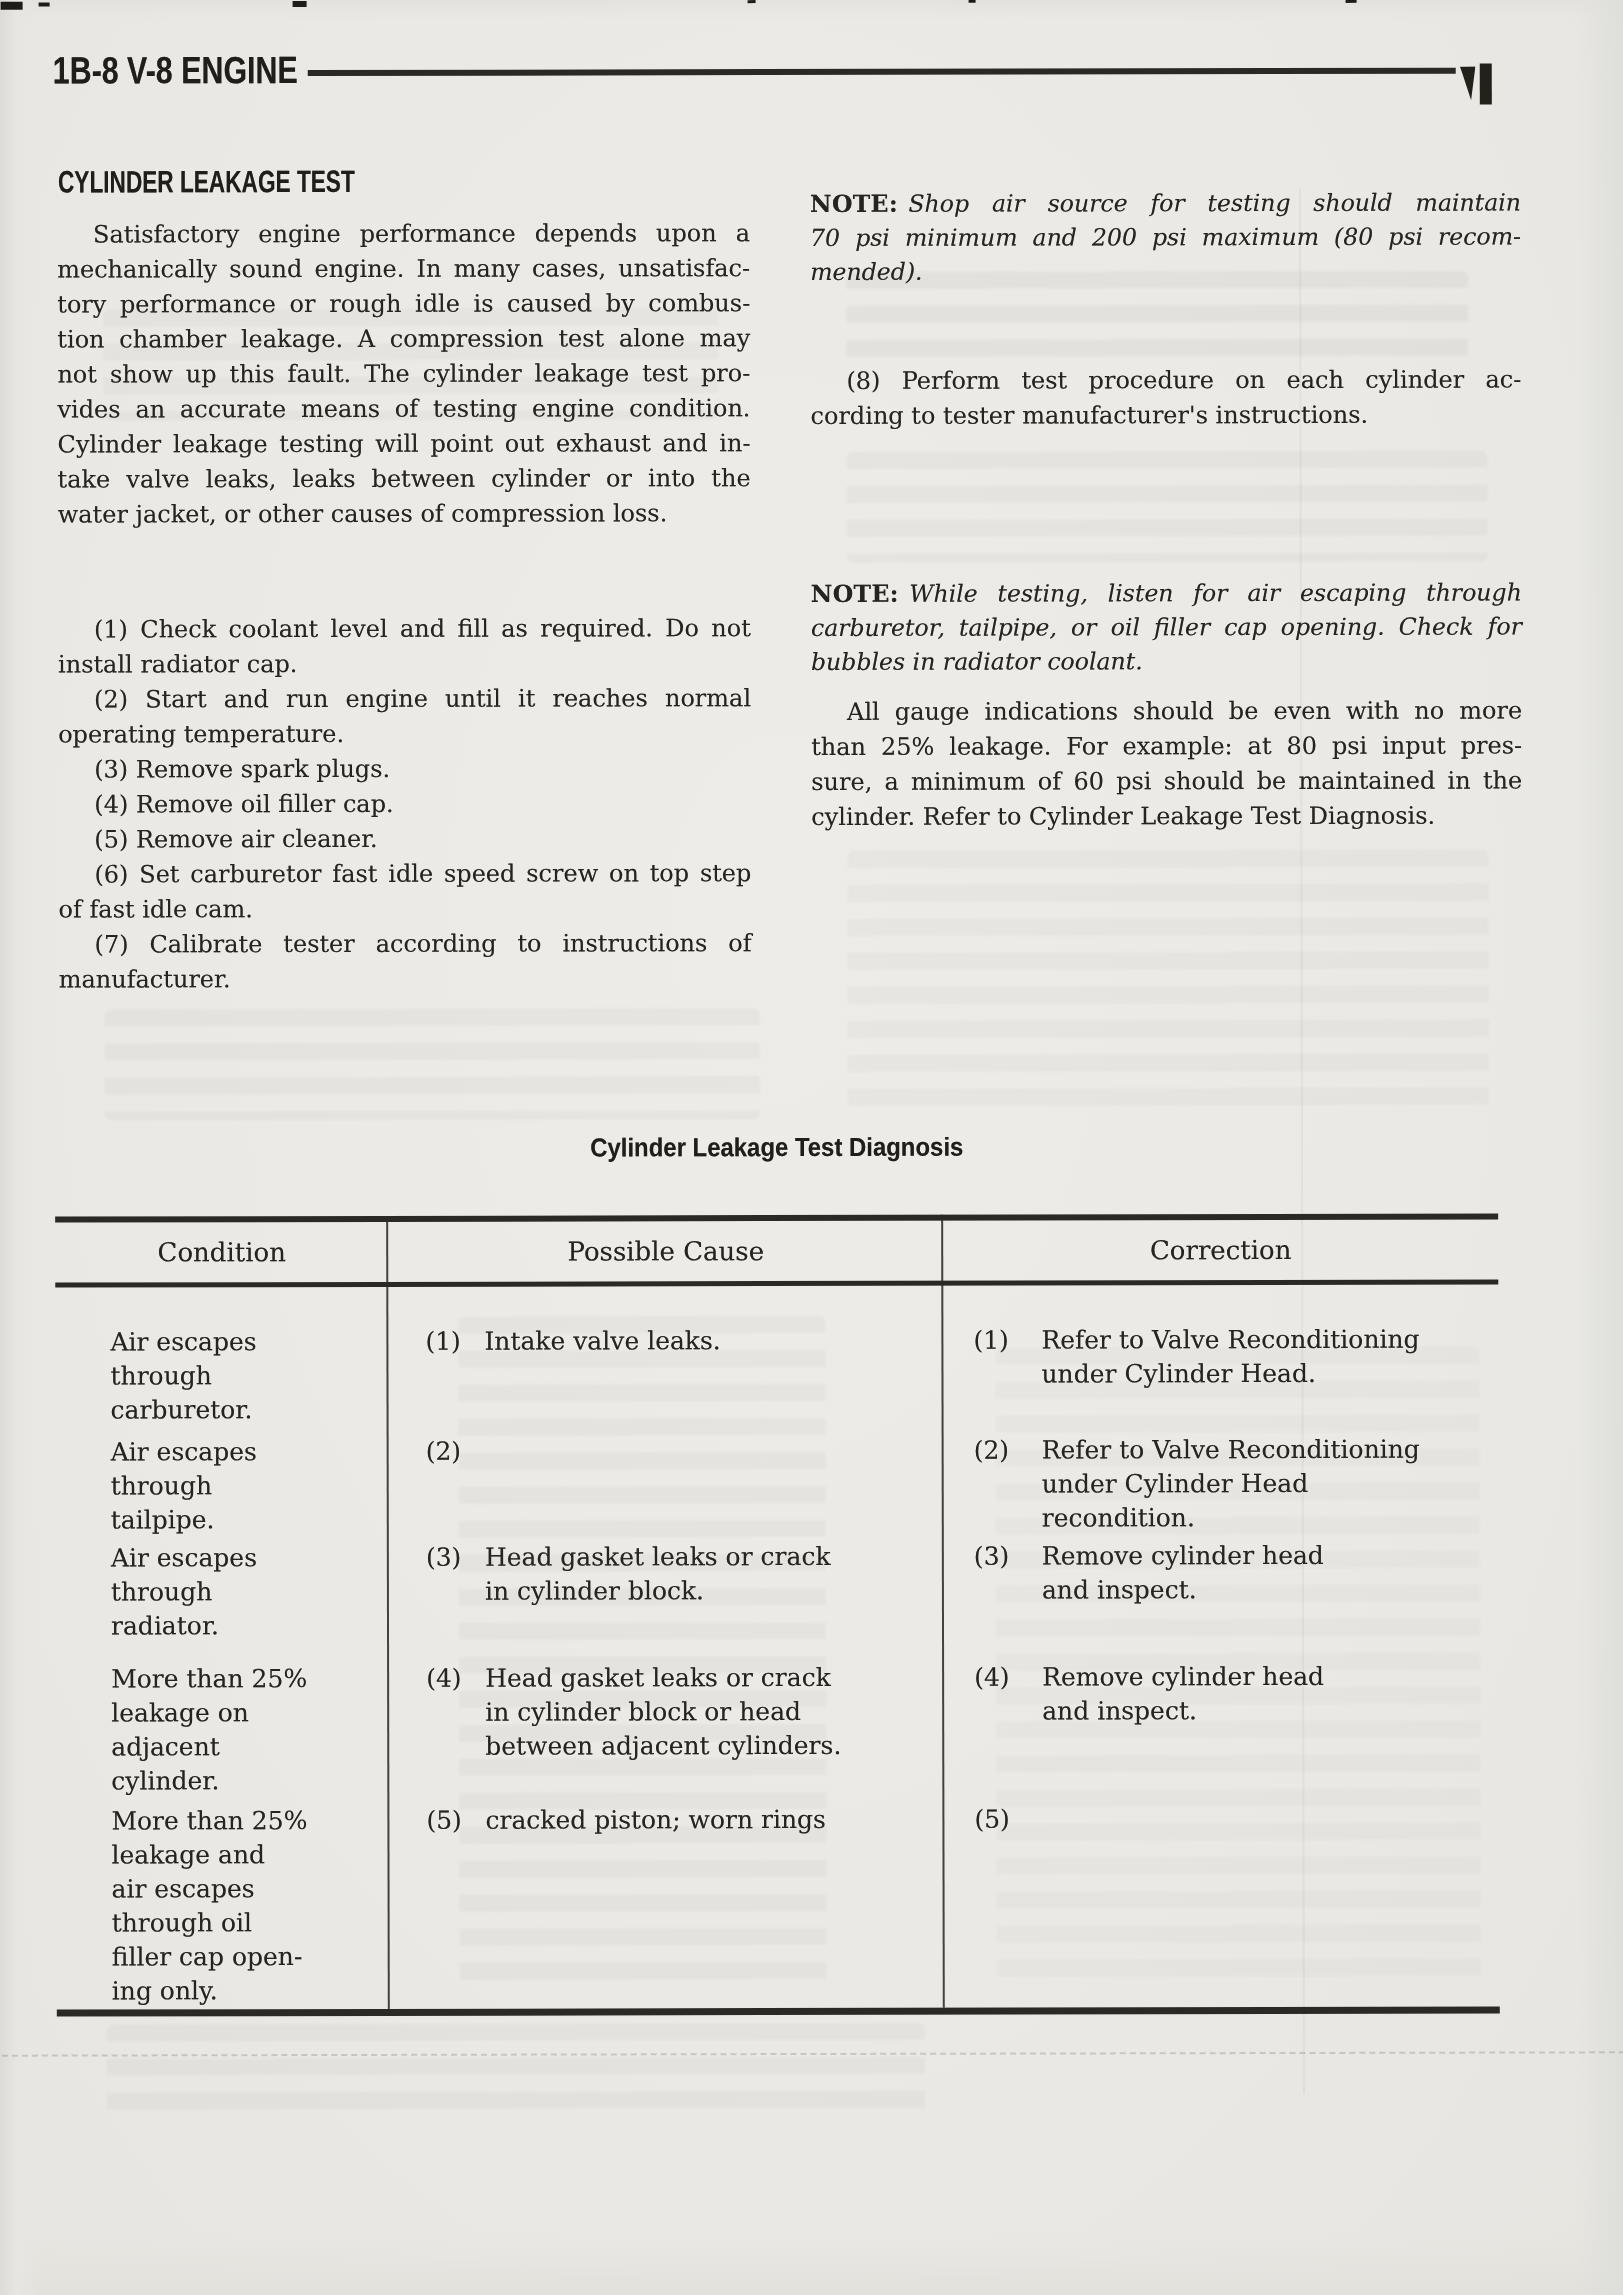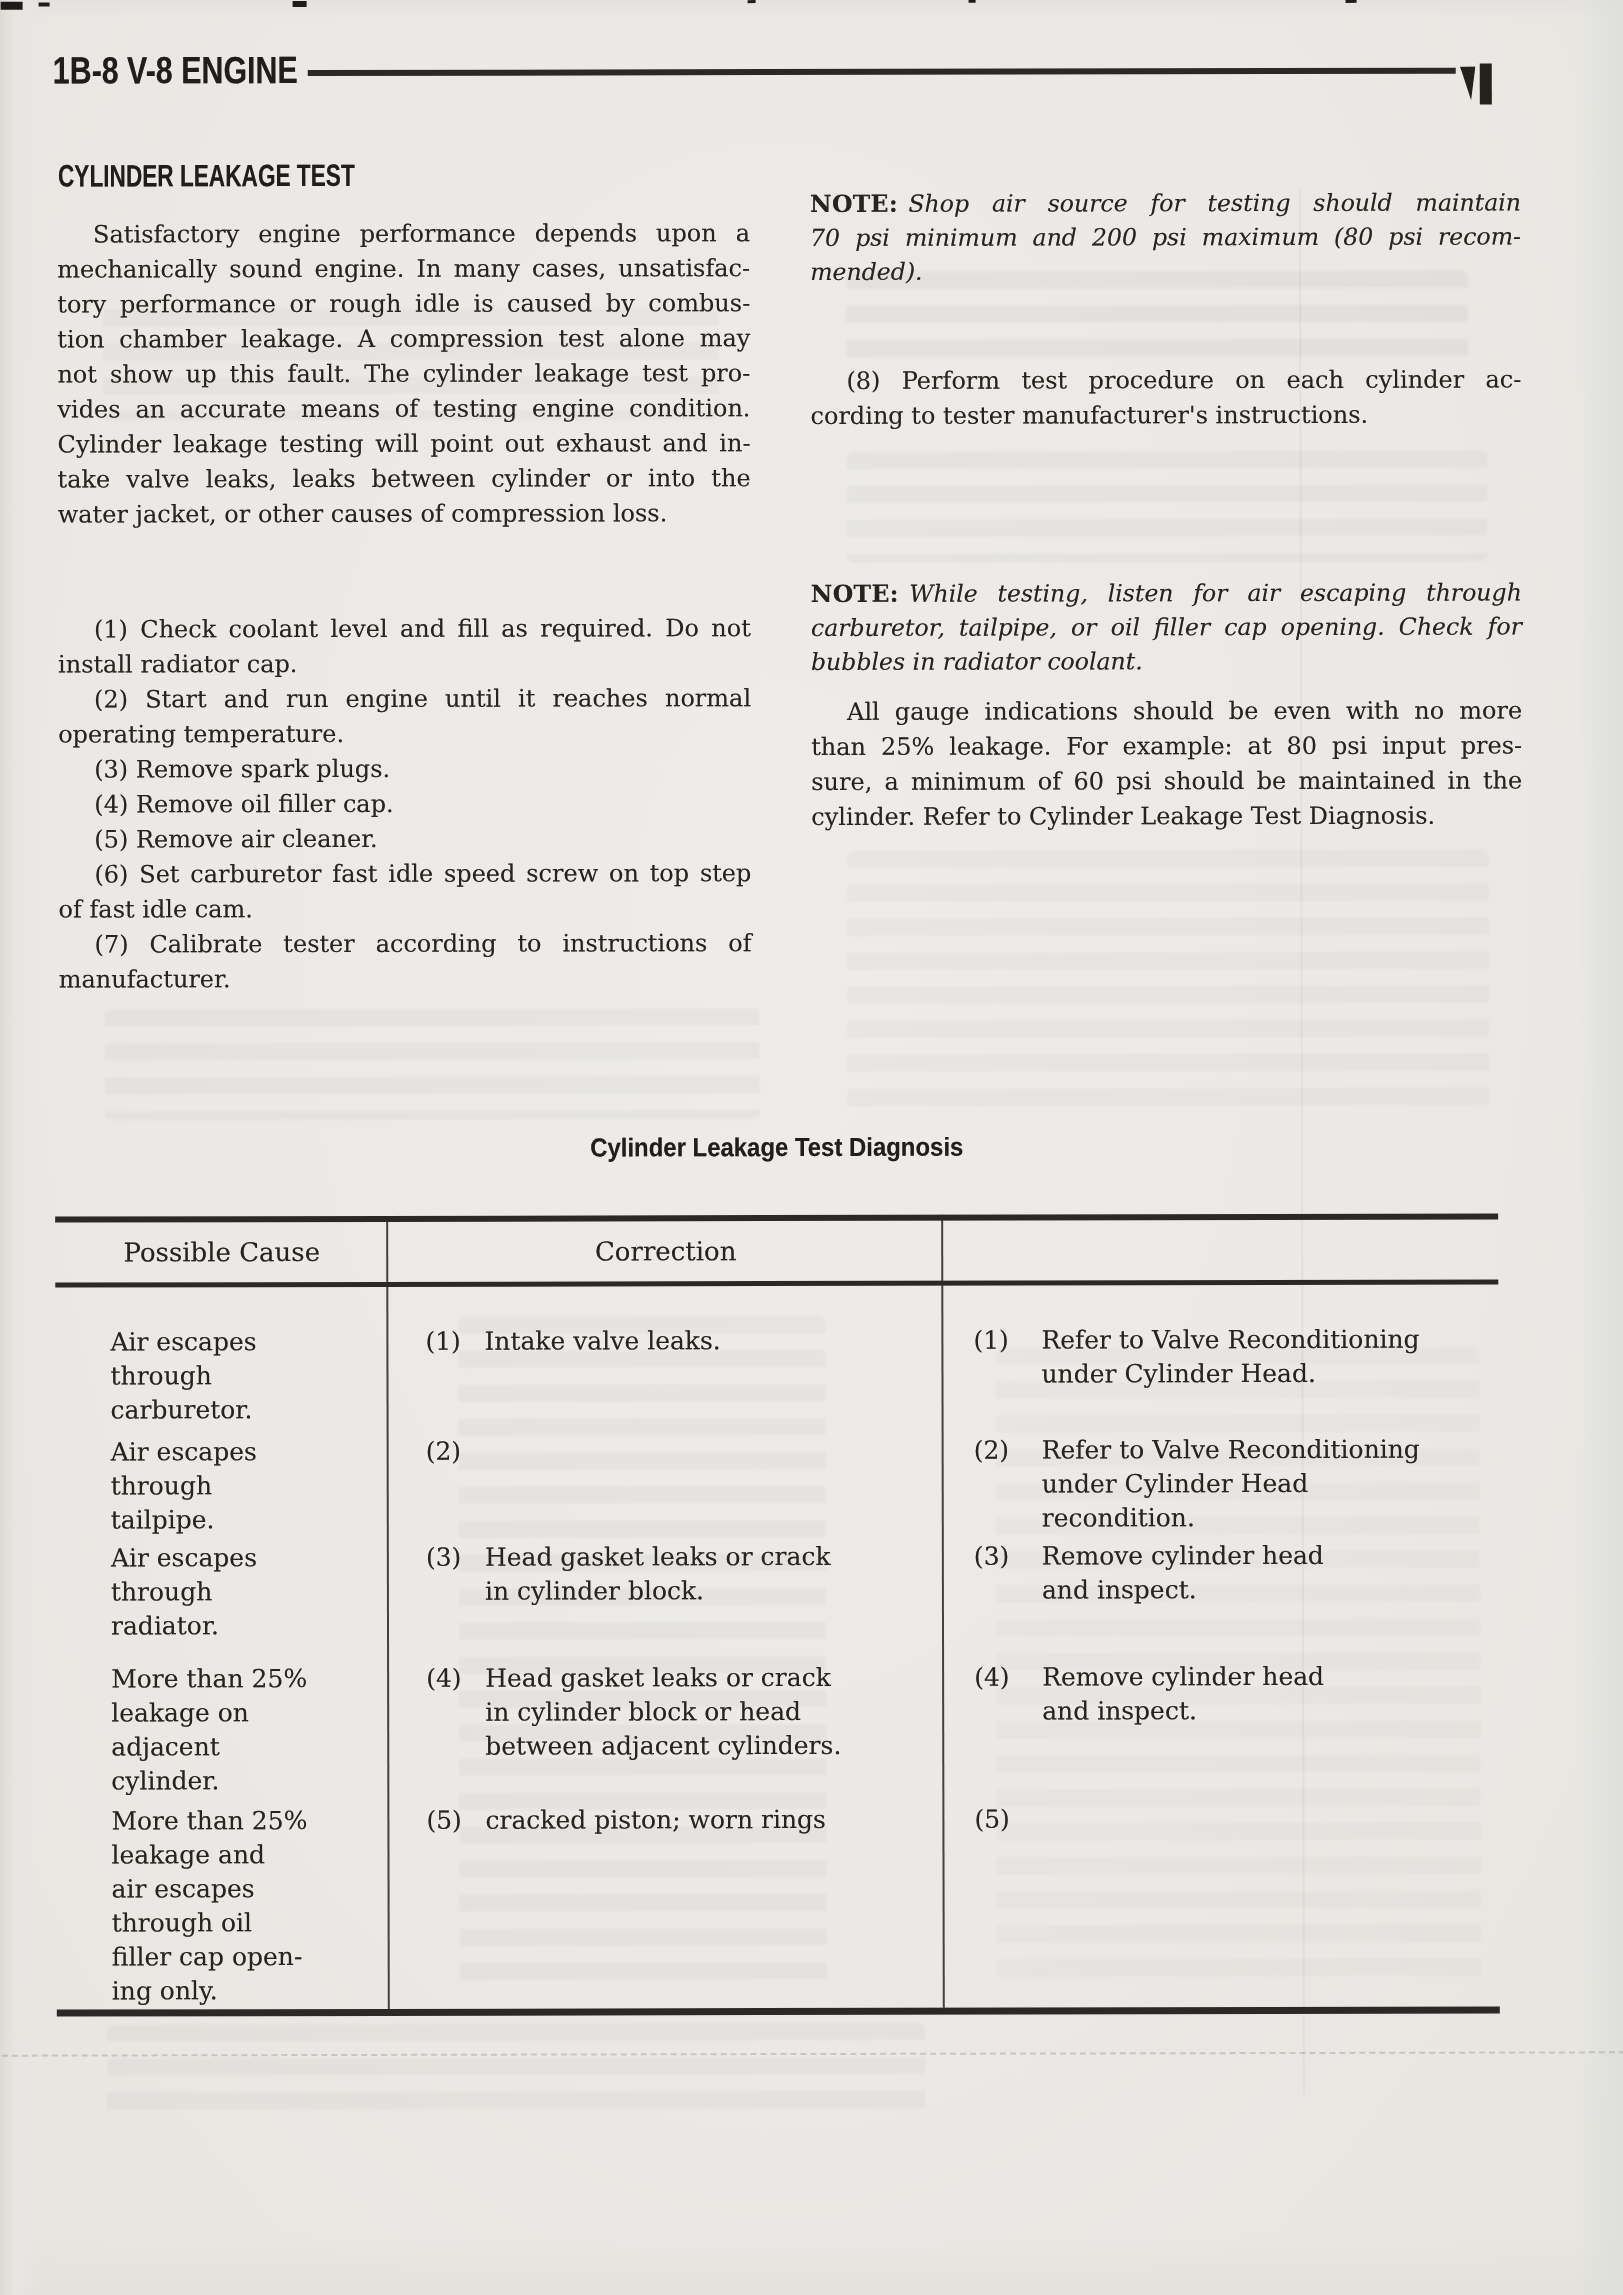--- a/index.html
+++ b/index.html
@@ -75,21 +75,21 @@
 
   <div class="abs" style="left:55px;top:48px">
     <span class="h-sans squeeze" style="font-size:38px;transform:scaleX(.80)">1B-8 V-8 ENGINE</span>
   </div>
   <div class="abs rule" style="left:310px;top:69px;width:1148px"></div>
   <div class="abs" style="left:1462px;top:65px;width:37px;height:42px">
     <div class="thumb-tri abs" style="left:0;top:2.6px"></div>
     <div class="thumb-bar abs" style="left:19.6px;top:0"></div>
   </div>
 
-  <div class="abs" style="left:60px;top:157px">
+  <div class="abs" style="left:60px;top:163px">
     <span class="h-sans squeeze" style="font-size:31px;transform:scaleX(.73)">CYLINDER LEAKAGE TEST</span>
   </div>
 
   <div class="abs leftcol ink para indent" style="left:59px;top:216px">
       <div class="line j">Satisfactory engine performance depends upon a</div>
       <div class="line j">mechanically sound engine. In many cases, unsatisfac-</div>
       <div class="line j">tory performance or rough idle is caused by combus-</div>
       <div class="line j">tion chamber leakage. A compression test alone may</div>
       <div class="line j">not show up this fault. The cylinder leakage test pro-</div>
       <div class="line j">vides an accurate means of testing engine condition.</div>
@@ -155,20 +155,21 @@
     </div>
 
   <div class="abs" style="left:55px;top:1132px;width:1443px;text-align:center">
     <span class="h-sans squeeze" style="font-size:26px;transform:scaleX(.92);transform-origin:50% 50%">Cylinder Leakage Test Diagnosis</span>
   </div>
 
   <div class="abs tbl">
     <div class="abs tb" style="left:0;top:0;width:100%;height:5.9px"></div>
 
     <div class="abs tcols ink" style="left:0;top:5.9px;width:100%">
+      <div class="thead-cell">Condition</div>
       <div class="thead-cell">Possible Cause</div>
       <div class="thead-cell">Correction</div>
     </div>
     <div class="abs tb" style="left:0;top:66px;width:100%;height:5.2px"></div>
 
     <div class="abs vdiv" style="left:331px;top:0;height:793px"></div>
     <div class="abs vdiv" style="left:886px;top:0;height:793px"></div>
 
     <div class="abs tbody ink" style="left:0;top:71px;width:100%">
 

